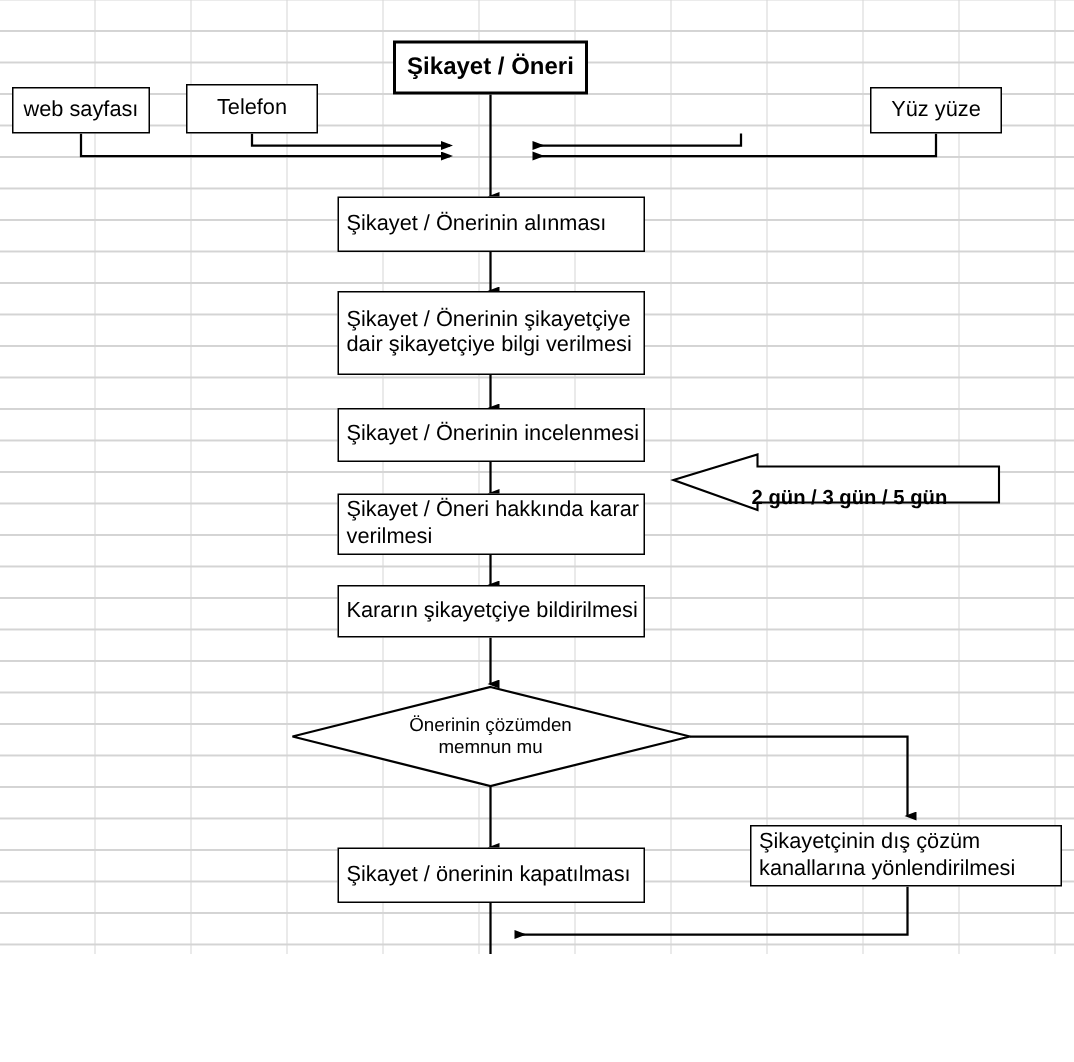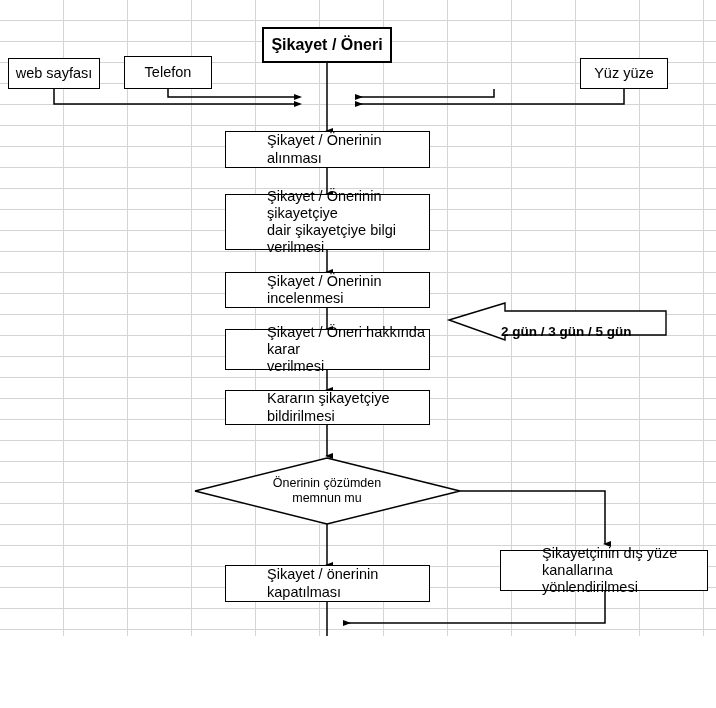--- a/index.html
+++ b/index.html
@@ -47,21 +47,21 @@
   .pad-l .txt { padding-left: 5px; text-align: left; }
   .ctr { justify-content: center; }
   .ctr .txt { text-align: center; }
 
   .n-title {
     font-weight: bold;
     font-size: 16px;
     border-width: 2px;
   }
   .n-src { font-size: 14.5px; }
-  .n-proc { font-size: 14.5px; padding-left: 36px; }
+  .n-proc { font-size: 14.5px; }
   .n-callout {
     border: none;
     background: transparent;
     font-size: 13.5px;
     justify-content: center;
     padding-left: 52px;
   }
   .n-diamond {
     border: none;
     background: transparent;
@@ -194,21 +194,21 @@
       <span>memnun mu</span>
     </span>
   </div>
 
   <div class="node n-proc pad-l" style="left:225px; top:565px; width:205px; height:37px;">
     <span class="txt">Şikayet / önerinin kapatılması</span>
   </div>
 
   <div class="node n-proc pad-l" style="left:500px; top:550px; width:208px; height:41px;">
     <span class="txt">
-      <span>Şikayetçinin dış yüze</span><br>
+      <span>Şikayetçinin dış çözüm</span><br>
       <span>kanallarına yönlendirilmesi</span>
     </span>
   </div>
 
   <div class="node n-term" style="left:255px; top:645px; width:144px; height:39px;">
     <span class="txt">SON</span>
   </div>
 
 </div>
 

